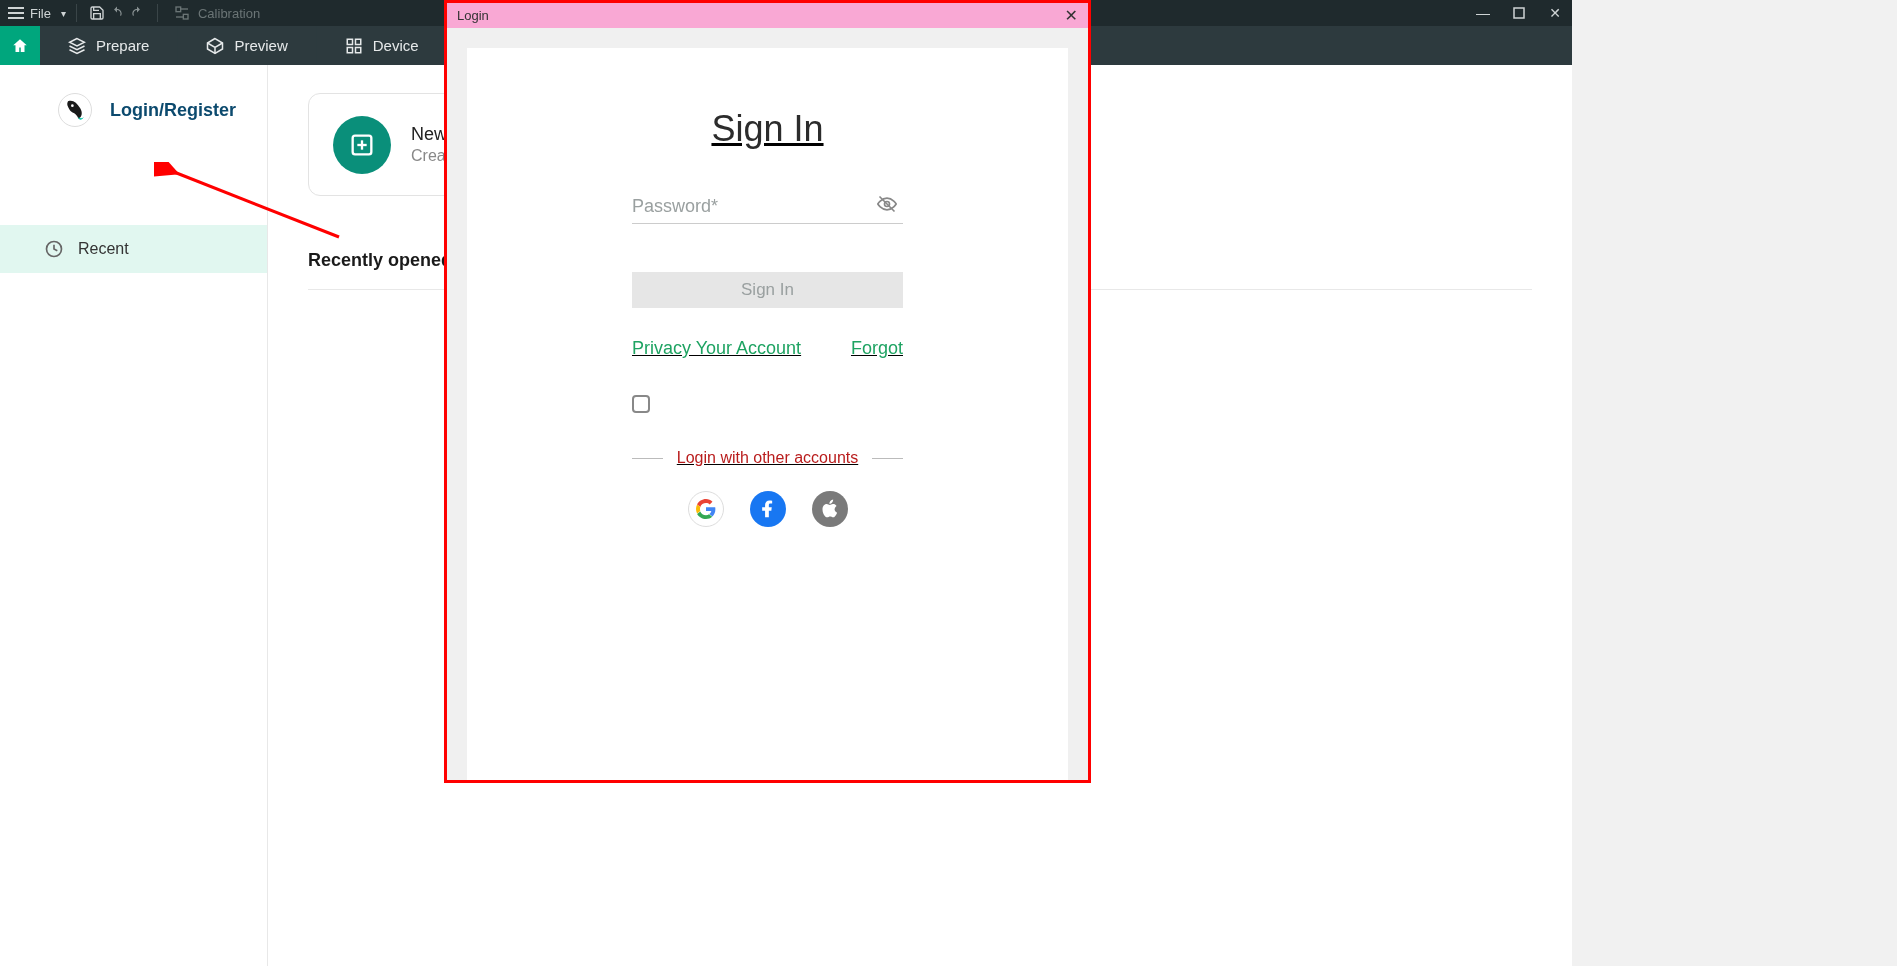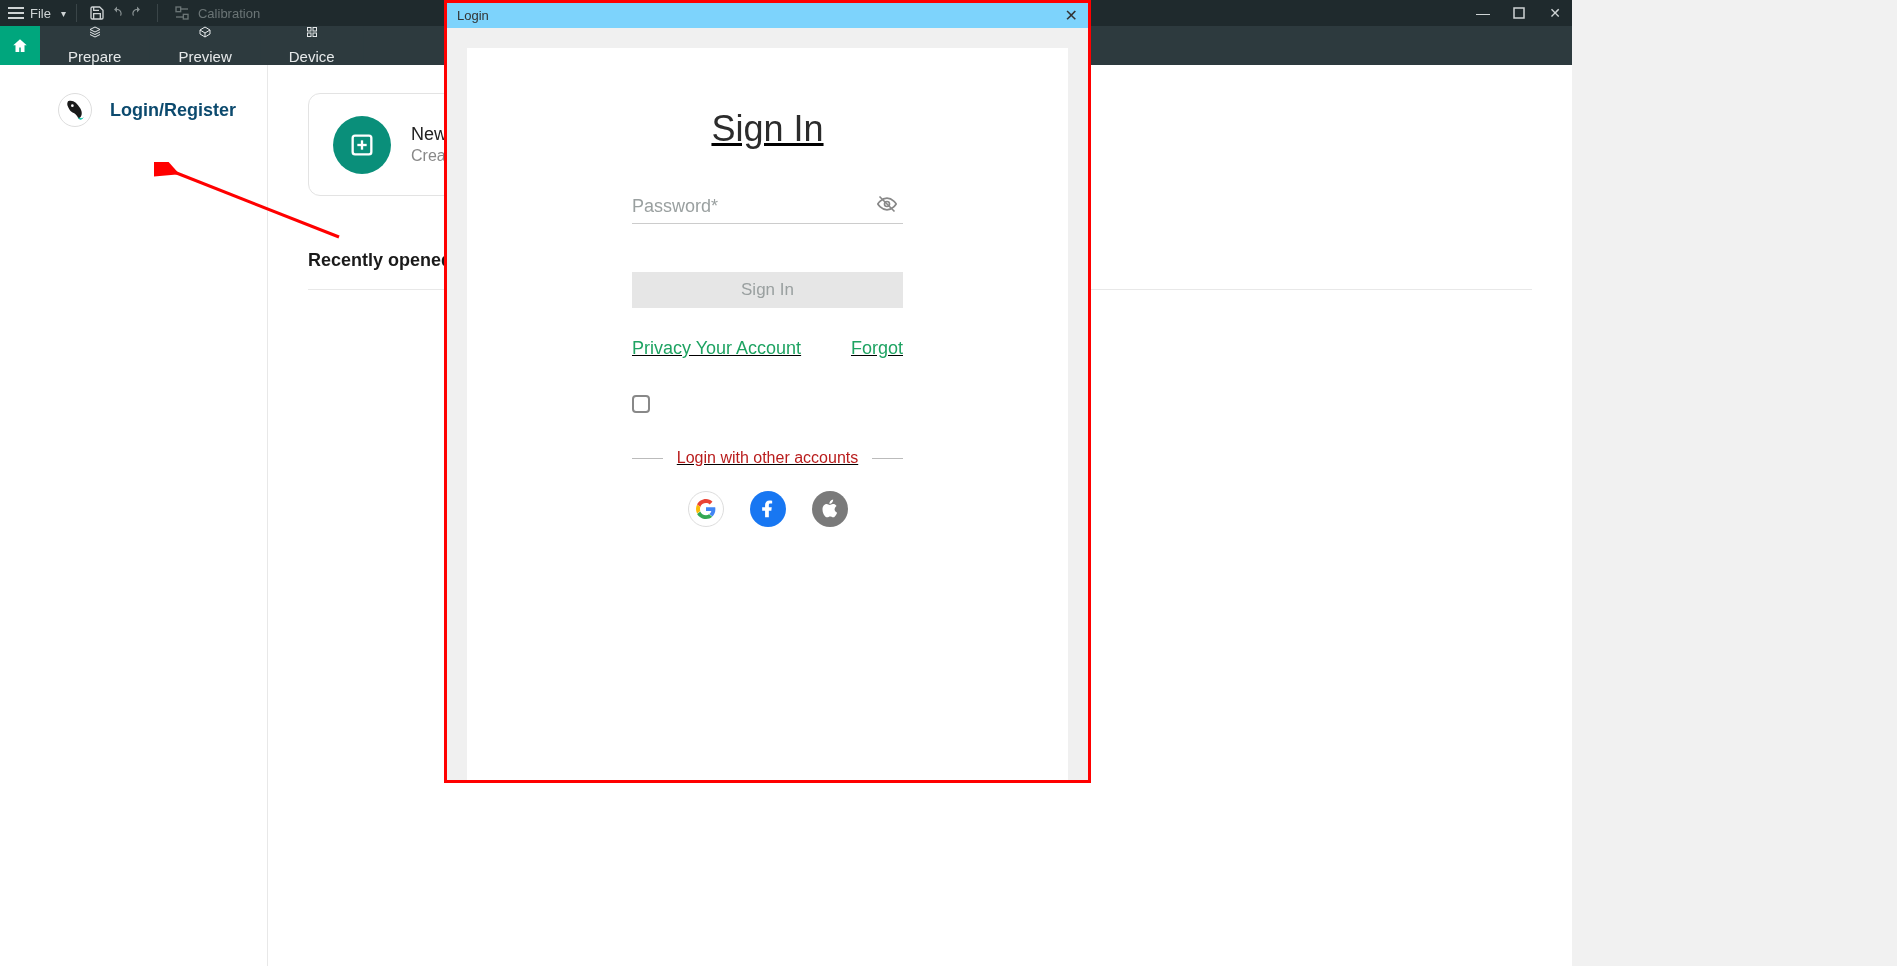--- a/index.html
+++ b/index.html
@@ -15,21 +15,21 @@
 .titlebar .sep { width:1px; height:18px; background:#3a4548; margin:0 10px; }
 .titlebar .ticon { width:20px; height:20px; display:flex; align-items:center; justify-content:center; color:#a5acad; }
 .titlebar .calib { display:flex; align-items:flex-end; gap:8px; color:#6b7576; font-size:13px; margin-left:6px; }
 .titlebar .winctrl { margin-left:auto; display:flex; gap:18px; align-items:center; color:#cfd4d5; }
 .titlebar .winctrl span { width:18px; height:18px; display:flex; align-items:center; justify-content:center; font-size:14px; }
 
 
 .tabbar { height:39px; background:#2d3a3e; display:flex; align-items:stretch; }
 .tabbar .home { width:40px; background:#00a67d; display:flex; align-items:center; justify-content:center; }
 .tabbar .home svg { fill:#fff; }
-.tabbar .tab { padding:0 28px; display:flex; align-items:center; gap:10px; color:#e6e9ea; font-size:15px; border-right:1px solid #1f2a2d04;flex-direction:column; }
+.tabbar .tab { padding:0 28px; display:flex; align-items:center; gap:10px; color:#e6e9ea; font-size:15px; border-right:1px solid #1f2a2d04; }
 .tabbar .tab svg { stroke:#e6e9ea; fill:none; }
 
 
 .main { display:flex; height:calc(100% - 65px); }
 .sidebar { width:268px; border-right:1px solid #e8e8e8; background:#fff; }
 .side-login { display:flex; align-items:center; gap:18px; padding:28px 0 28px 58px; position:relative; }
 .orca { width:34px; height:34px; border-radius:50%; background:#fff; border:1px solid #ddd; display:flex; align-items:center; justify-content:center; overflow:hidden; }
 .login-text { font-size:18px; font-weight:700; color:#0c4a6e; }
 .side-item { display:flex; align-items:center; gap:14px; padding:14px 0 14px 44px; font-size:16px; color:#333; cursor:pointer; }
 .side-item.active { background:#e1f7f0; }
@@ -42,21 +42,21 @@
 .card-title { font-size:18px; color:#222; }
 .card-sub { font-size:16px; color:#888; margin-top:2px; }
 .section-head { font-size:18px; font-weight:700; color:#1a1a1a; margin-top:54px; }
 .hr { border:none; border-top:1px solid #e8e8e8; margin-top:18px; }
 
 
 .arrow-svg { position:absolute; left:154px; top:162px; pointer-events:none; }
 
 
 .modal { position:absolute; left:444px; top:0; width:647px; height:783px; border:3px solid #ff0000; background:#f0f0f0; }
-.modal-titlebar { height:25px; background:#7dd3fc; display:flex; align-items:center; padding:0 10px; font-size:13px; color:#333; }
+.modal-titlebar { height:25px; background:#f9a8d4; display:flex; align-items:center; padding:0 10px; font-size:13px; color:#333; }
 .modal-titlebar .close { margin-left:auto; font-size:16px; color:#333; cursor:pointer; }
 .modal-body { background:#fff; margin:20px; height:calc(100% - 45px); padding:60px 165px 0;text-decoration:underline; }
 .signin-h { font-size:36px; color:#2c2c2c; text-align:center; margin-bottom:40px; font-weight:400; }
 .field { position:relative; margin-bottom:48px; }
 .field input { width:100%; border:none; border-bottom:1px solid #ccc; font-size:18px; padding:6px 0; outline:none; color:#333; background:transparent; }
 .field input::placeholder { color:#9aa0a0; }
 .field .eye { position:absolute; right:6px; top:4px; color:#888; }
 .signin-btn { width:100%; height:36px; background:#e6e6e6; color:#9aa0a0; font-size:17px; border:none; cursor:pointer; }
 .links { display:flex; justify-content:space-between; margin-top:30px; font-size:18px; }
 .links a { color:#1ea362; text-decoration:none; }
@@ -166,20 +166,27 @@
       <div class="orca">
         <svg width="28" height="28" viewBox="0 0 32 32">
               <path fill="#1a1a1a" d="M8 6c6-2 10 2 14 8 3 5 2 10-2 12-3-8-8-6-10-10-2-4-4-6-2-10z"></path>
               <circle cx="13" cy="11" r="1.5" fill="#fff"></circle>
               <path fill="#00c4a7" d="M20 24c2 2 4 2 6 0-2 4-6 4-6 0z"></path>
             </svg>
       </div>
       <span class="login-text">Login/Register</span>
     </div>
     <div style="height:70px"></div>
+    <div class="side-item active">
+      <svg width="20" height="20" viewBox="0 0 24 24" stroke-width="2">
+            <circle cx="12" cy="12" r="9"></circle>
+            <polyline points="12 7 12 12 16 14"></polyline>
+          </svg>
+      <span>Recent</span>
+    </div>
   </div>
 
   <div class="content">
     <div class="card">
       <div class="circ">
         <svg width="28" height="28" viewBox="0 0 24 24">
               <rect x="4" y="4" width="16" height="16" rx="2"></rect>
               <line x1="12" y1="8" x2="12" y2="16"></line>
               <line x1="8" y1="12" x2="16" y2="12"></line>
             </svg>

